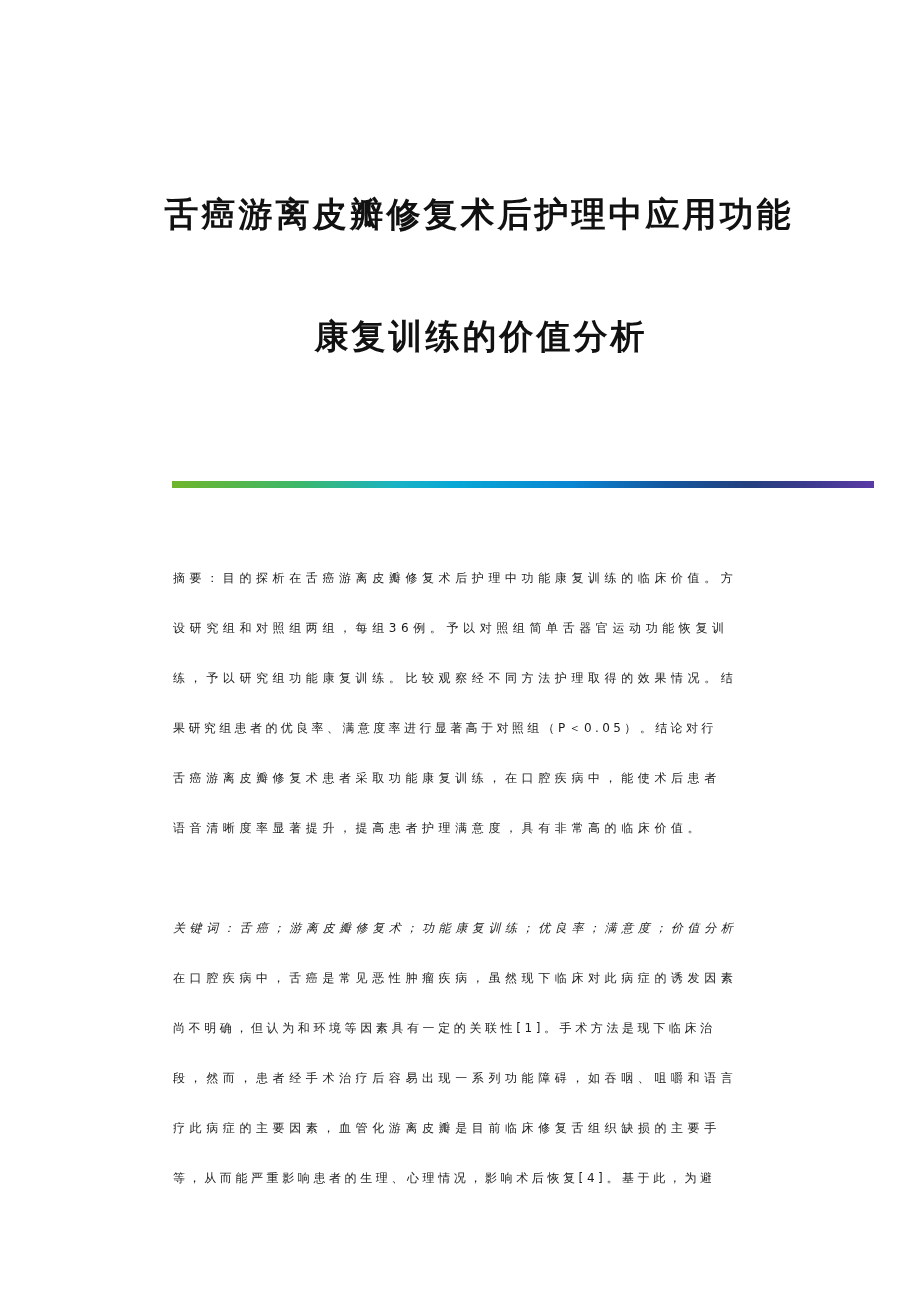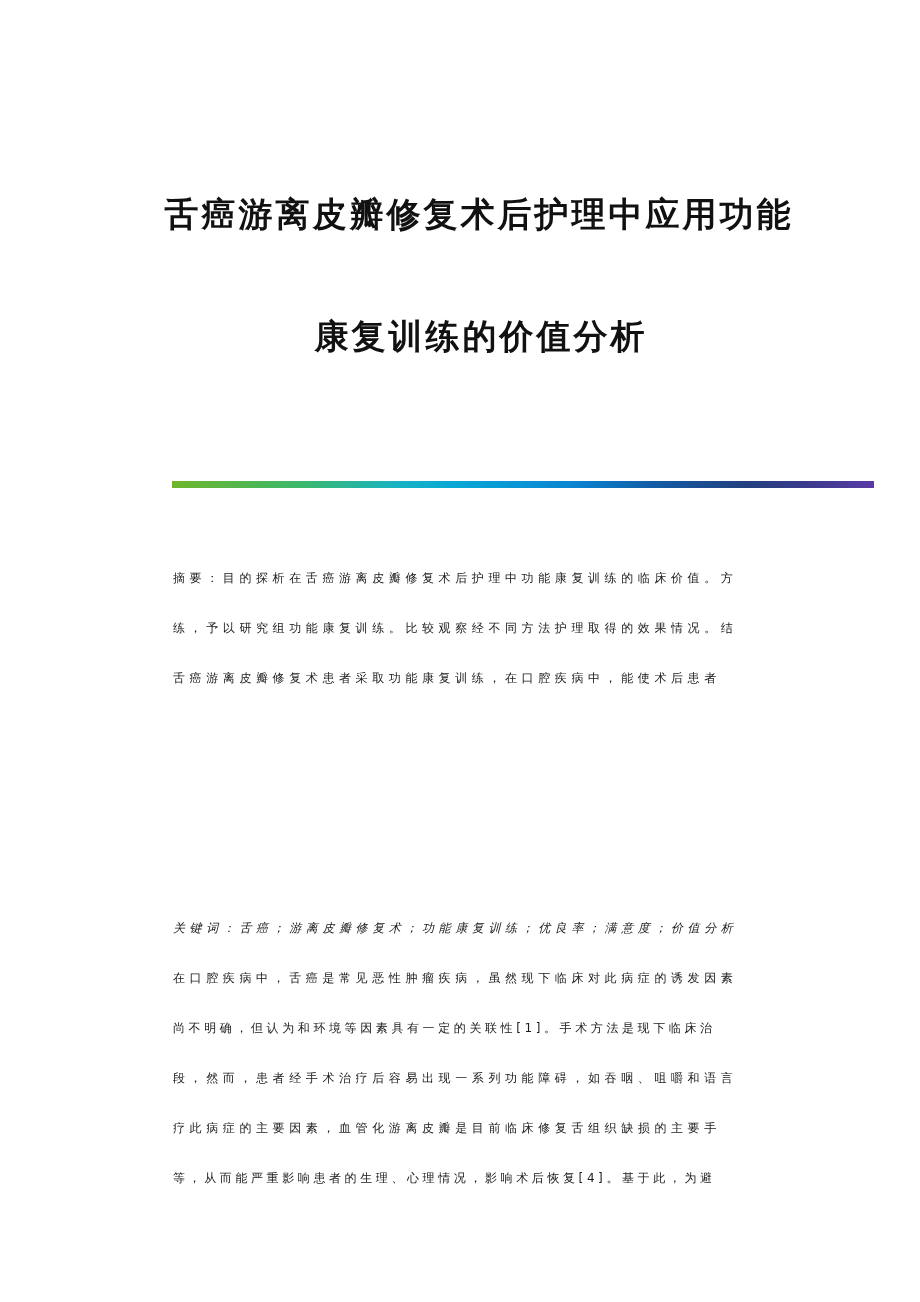--- a/index.html
+++ b/index.html
@@ -80,22 +80,25 @@
 
 <div class="page">
 
   <div class="title l1">舌癌游离皮瓣修复术后护理中应用功能</div>
   <div class="title l2">康复训练的价值分析</div>
 
   <div class="divider"></div>
 
   <div class="body-text abstract">
     <span class="line">摘要：目的探析在舌癌游离皮瓣修复术后护理中功能康复训练的临床价值。方</span>
+    <span class="line">设研究组和对照组两组，每组36例。予以对照组简单舌器官运动功能恢复训</span>
     <span class="line">练，予以研究组功能康复训练。比较观察经不同方法护理取得的效果情况。结</span>
+    <span class="line" style="letter-spacing:3.4px">果研究组患者的优良率、满意度率进行显著高于对照组（P＜0.05）。结论对行</span>
     <span class="line">舌癌游离皮瓣修复术患者采取功能康复训练，在口腔疾病中，能使术后患者</span>
+    <span class="line">语音清晰度率显著提升，提高患者护理满意度，具有非常高的临床价值。</span>
   </div>
 
   <div class="body-text keywords">
     <span class="line">关键词：舌癌；游离皮瓣修复术；功能康复训练；优良率；满意度；价值分析</span>
   </div>
 
   <div class="body-text intro">
     <span class="line">在口腔疾病中，舌癌是常见恶性肿瘤疾病，虽然现下临床对此病症的诱发因素</span>
     <span class="line" style="letter-spacing:3.6px">尚不明确，但认为和环境等因素具有一定的关联性[1]。手术方法是现下临床治</span>
     <span class="line">段，然而，患者经手术治疗后容易出现一系列功能障碍，如吞咽、咀嚼和语言</span>

